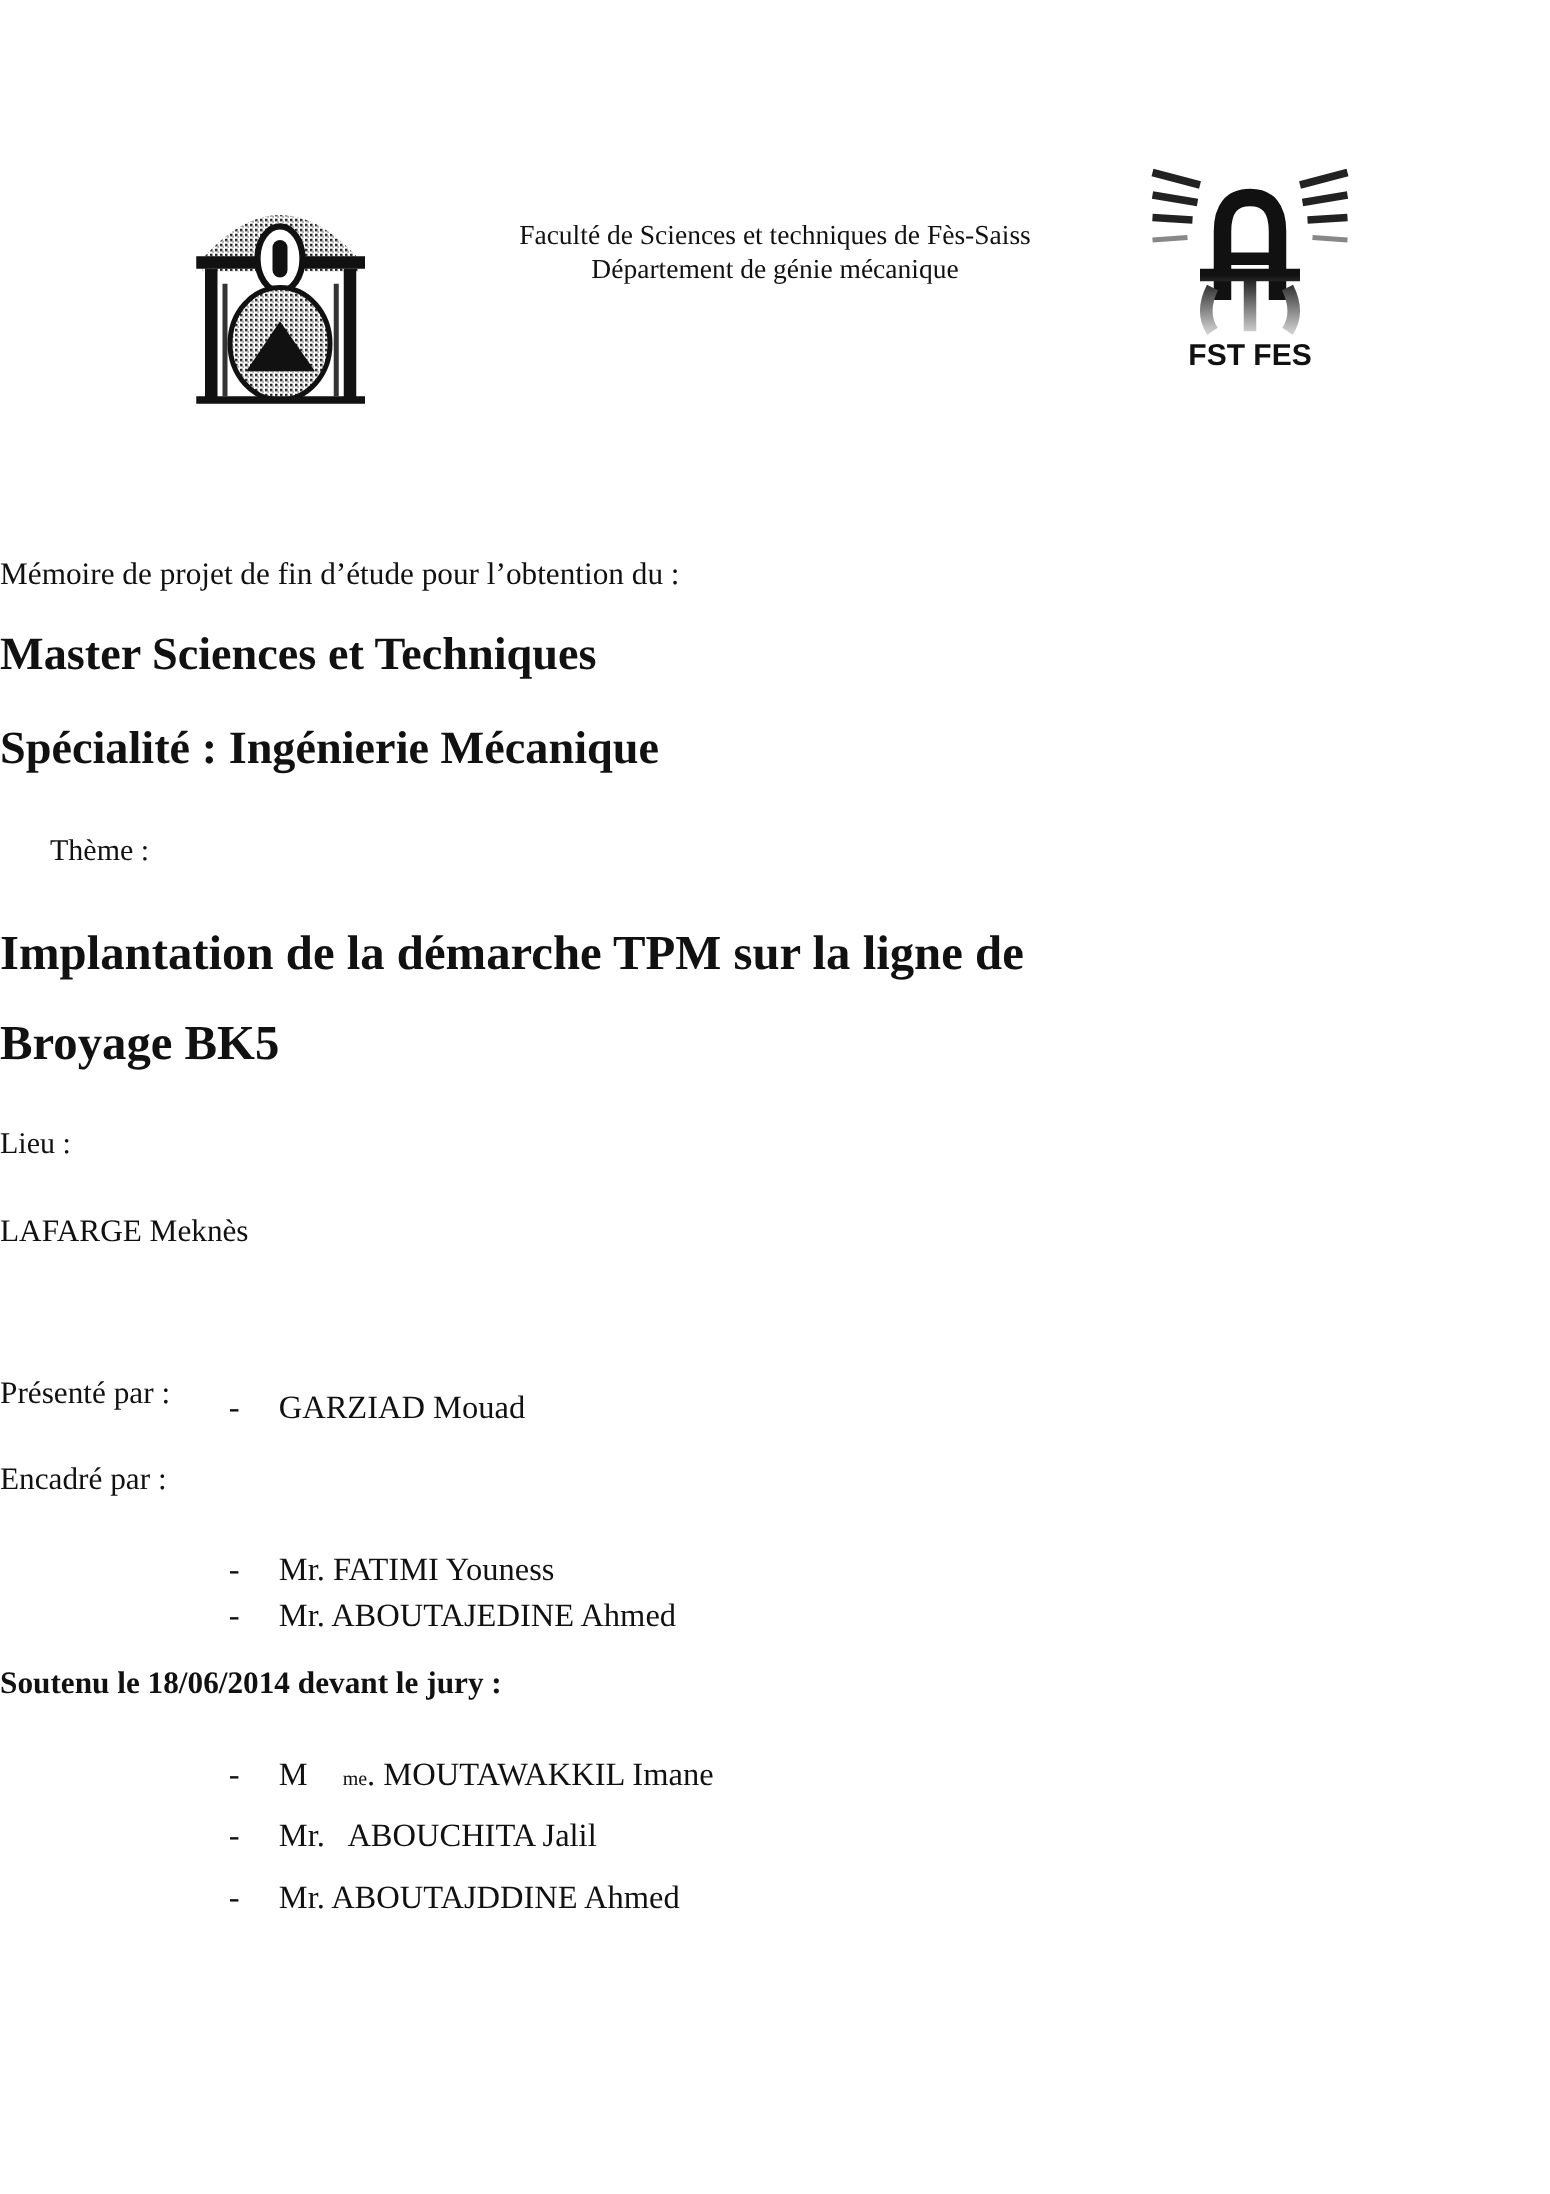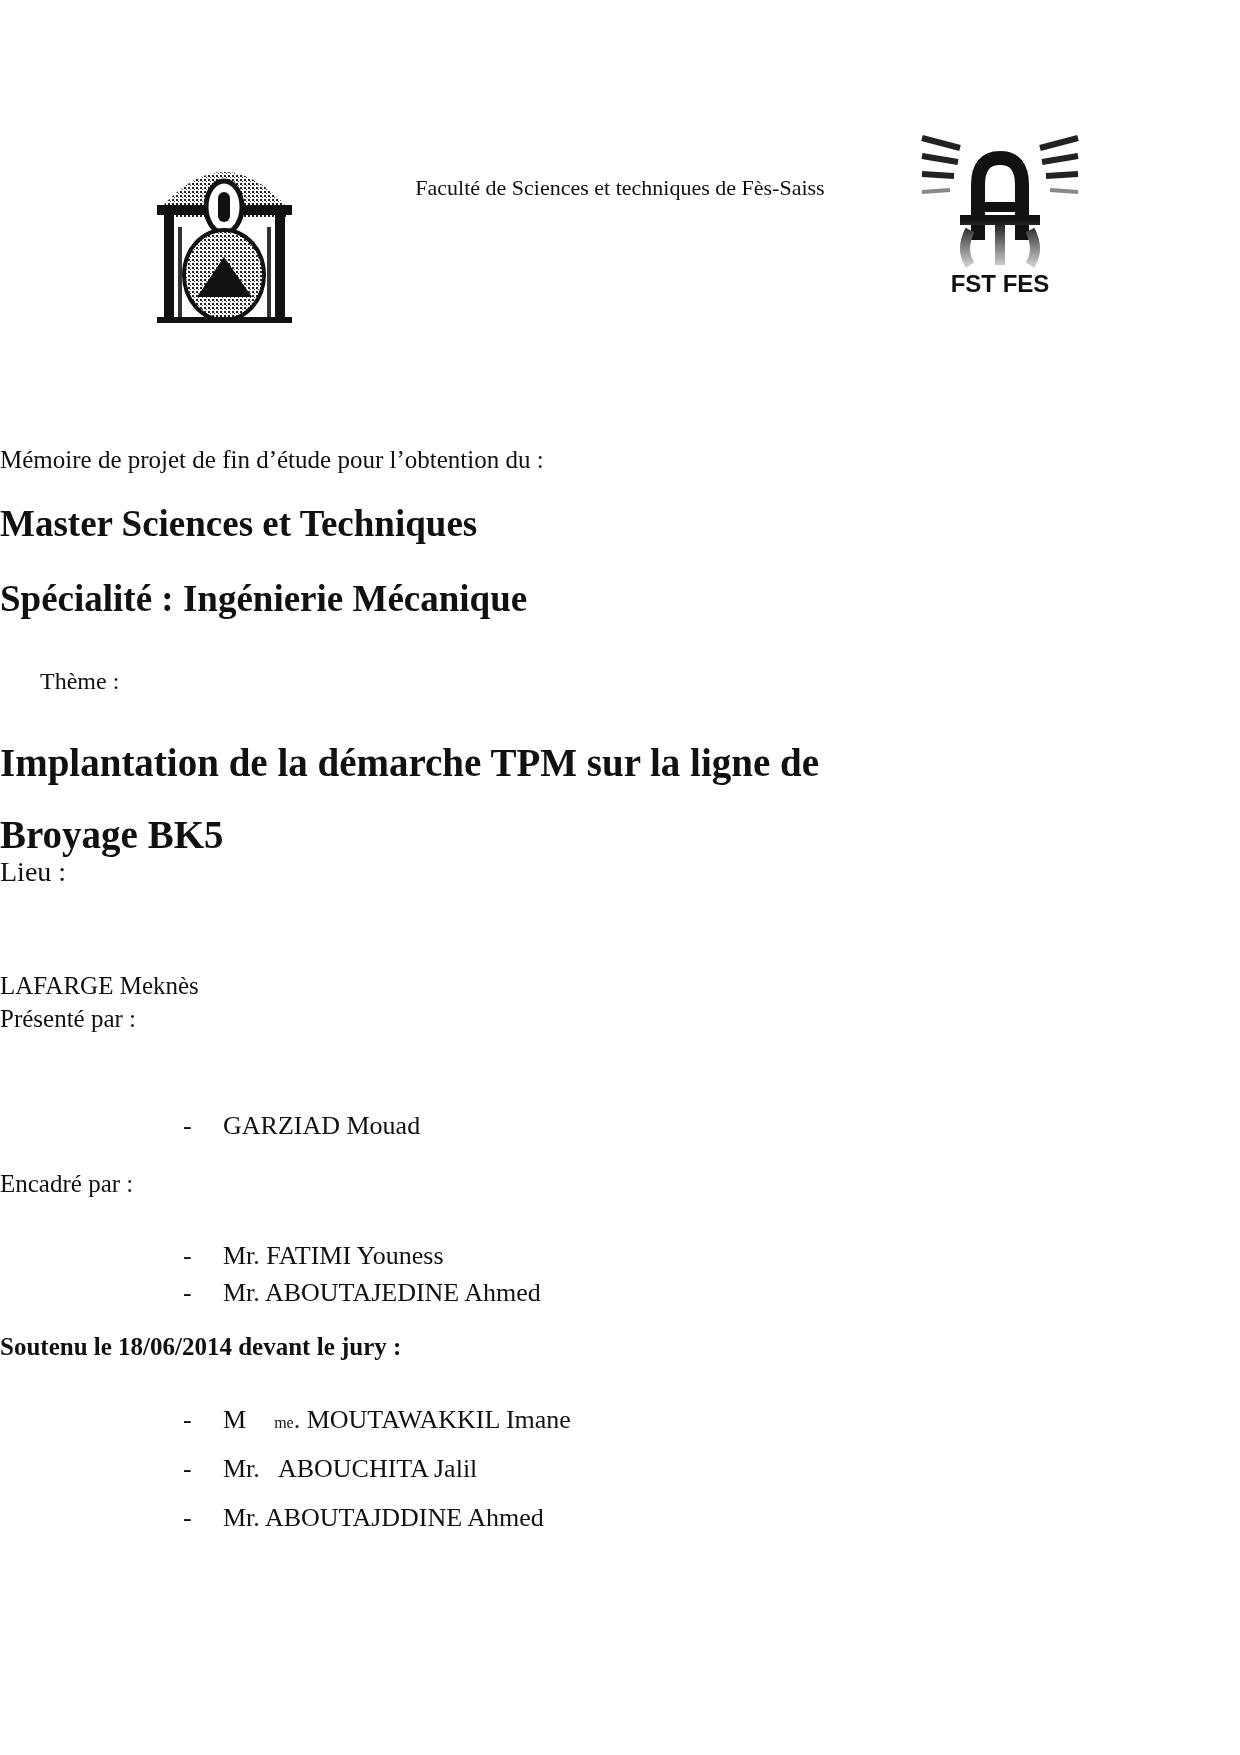--- a/index.html
+++ b/index.html
@@ -13,23 +13,23 @@
 
   .header-lines { left: 300px; width: 640px; top: 174px; text-align: center;
                   font-size: 22px; line-height: 27px; }
 
   .intro { top: 446px; font-size: 25px; }
   .degree { top: 502px; font-size: 37px; font-weight: bold; }
   .specialty { top: 577px; font-size: 37px; font-weight: bold; }
   .theme-label { top: 668px; font-size: 24px; padding-left: 40px; }
   .title1 { top: 740px; font-size: 39px; font-weight: bold; }
   .title2 { top: 812px; font-size: 39px; font-weight: bold; }
-  .lieu-label { top: 856px; font-size: 28px; }
+  .lieu-label { top: 902px; font-size: 24px; }
   .lieu-value { top: 972px; font-size: 25px; }
-  .presente-label { top: 1005px; font-size: 25px; }
+  .presente-label { top: 1101px; font-size: 25px; }
   .encadre-label { top: 1170px; font-size: 25px; }
   .soutenu { top: 1333px; font-size: 25px; font-weight: bold; }
 
   .person { left: 183px; font-size: 26px; display: flex; align-items: baseline; }
   .person .dash { width: 40px; display: inline-block; }
   .person sup { font-size: 16px; margin-left: 28px; }
 </style>
 </head>
 <body>
 
@@ -51,20 +51,21 @@
     <ellipse cx="72" cy="60" rx="18" ry="26" fill="#fff" stroke="#111" stroke-width="5"></ellipse>
     <rect x="66" y="45" width="12" height="30" rx="6" fill="#111"></rect>
     <ellipse cx="72" cy="128" rx="40" ry="45" fill="url(#dots)" stroke="#111" stroke-width="4"></ellipse>
     <path d="M45 150 L72 110 L100 150 Z" fill="#111"></path>
     <rect x="5" y="170" width="135" height="6" fill="#111"></rect>
   </svg>
 </div>
 
 <div class="abs header-lines">
   <div>Faculté de Sciences et techniques de Fès-Saiss</div>
+  <div>Département de génie mécanique</div>
 </div>
 
 <div class="abs logo-right">
   <svg width="160" height="170" viewBox="0 0 160 170">
     <defs>
       <linearGradient id="gfade" x1="0" y1="0" x2="0" y2="1">
         <stop offset="0" stop-color="#111"></stop>
         <stop offset="1" stop-color="#ccc"></stop>
       </linearGradient>
     </defs>

